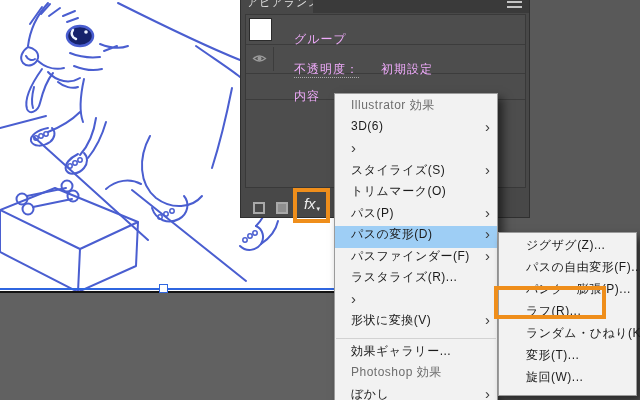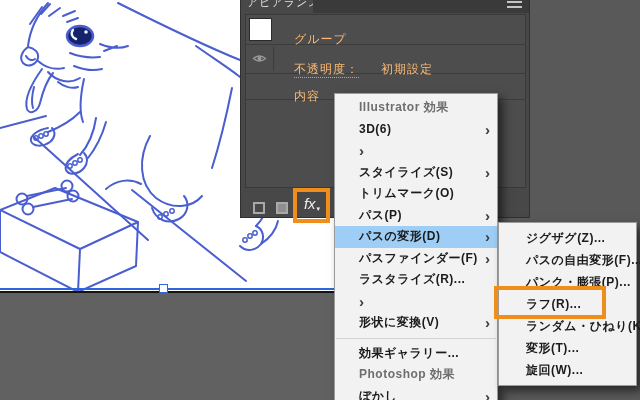--- a/index.html
+++ b/index.html
@@ -23,37 +23,37 @@
   #tabbar{position:absolute;left:0;top:0;width:100%;height:13px;background:#3a3a3a;}
   #tab{position:absolute;left:0;top:0;width:72px;height:13px;background:#484848;overflow:hidden;}
   #tab span{display:block;margin-top:-5px;padding-left:6px;font-size:11px;color:#e2e2e2;letter-spacing:1px;white-space:nowrap;}
   #flyout{position:absolute;left:266px;top:1px;width:15px;height:9px;}
   #flyout i{display:block;height:2px;background:#c4c4c4;margin-bottom:3px;}
   #listframe{position:absolute;left:4px;top:14px;width:281px;height:174px;border:1px solid #393939;background:#4d4d4d;box-sizing:border-box;}
   .prow{position:relative;border-bottom:1px solid #3c3c3c;display:flex;align-items:center;}
   #row-group{height:29px;}
   #row-contents{height:25px;}
   #row-opacity{height:28px;}
-  .prow .plabel{padding-left:48px;white-space:nowrap;letter-spacing:1px;color:#fdba74;margin-top:20px;}
+  .prow .plabel{padding-left:48px;white-space:nowrap;letter-spacing:1px;color:#f0abfc;margin-top:20px;}
   #swatch{position:absolute;left:4px;top:4px;width:21px;height:21px;background:#fff;outline:1px solid #2b2b2b;}
   #eye{position:absolute;left:6px;top:8px;}
   #opdivider{position:absolute;left:27px;top:2px;bottom:2px;width:1px;background:#3c3c3c;}
   #row-opacity .plabel{padding-left:48px;}
   #opacity-link{border-bottom:1px dotted #a8a8a8;padding-bottom:1px;letter-spacing:1px;}
   #opacity-value{margin-left:22px;letter-spacing:1px;}
   #sq-outline{position:absolute;left:12px;top:202px;width:12px;height:12px;border:2px solid #a9a9a9;box-sizing:border-box;}
   #sq-filled{position:absolute;left:35px;top:202px;width:12px;height:12px;border:2px solid #a9a9a9;background:#8f8f8f;box-sizing:border-box;}
   #fx-btn{position:absolute;left:57px;top:193px;width:28px;height:22px;color:#ededed;font-style:italic;font-size:15px;text-align:center;line-height:22px;}
   #fx-btn .fxcaret{font-size:7px;font-style:normal;vertical-align:-2px;margin-left:1px;color:#ededed;}
 
   
   .menu{position:absolute;background:var(--menu-bg,#f2f2f2);border:1px solid #9b9b9b;box-shadow:5px 5px 9px rgba(0,0,0,0.55);color:#1b1b1b;font-size:12px;box-sizing:border-box;}
   #effects-menu{left:334px;top:93px;width:164px;padding:3px 0;z-index:30;}
-  #distort-submenu{left:498px;top:222px;width:139px;padding:4px 0;z-index:40;}
-  .menu-item{height:21.5px;display:flex;align-items:center;padding:0 10px 0 24px;white-space:nowrap;font-weight:bold;}
+  #distort-submenu{left:498px;top:232px;width:139px;padding:4px 0;z-index:40;}
+  .menu-item{height:21.5px;display:flex;align-items:flex-start;padding:0 10px 0 16px;white-space:nowrap;}
   #distort-submenu .menu-item{height:22px;padding-left:27px;}
   .menu-item .mlabel{flex:1;letter-spacing:0.5px;}
   .menu-item.header{color:#6e6e6e;}
   .menu-item.hl{background:var(--menu-highlight,#9ecef5);gap:24px;}
   .marrow{font-size:15px;line-height:1;color:#3c3c3c;margin-right:-3px;}
   .menu-sep{height:1px;background:#d2d2d2;margin:4px 1px;}
 
   
   .annot{position:absolute;border:4px solid var(--annotation-orange,#ef8e1b);box-sizing:border-box;z-index:50;}
   #annot-fx{left:293px;top:188px;width:37px;height:35px;}

